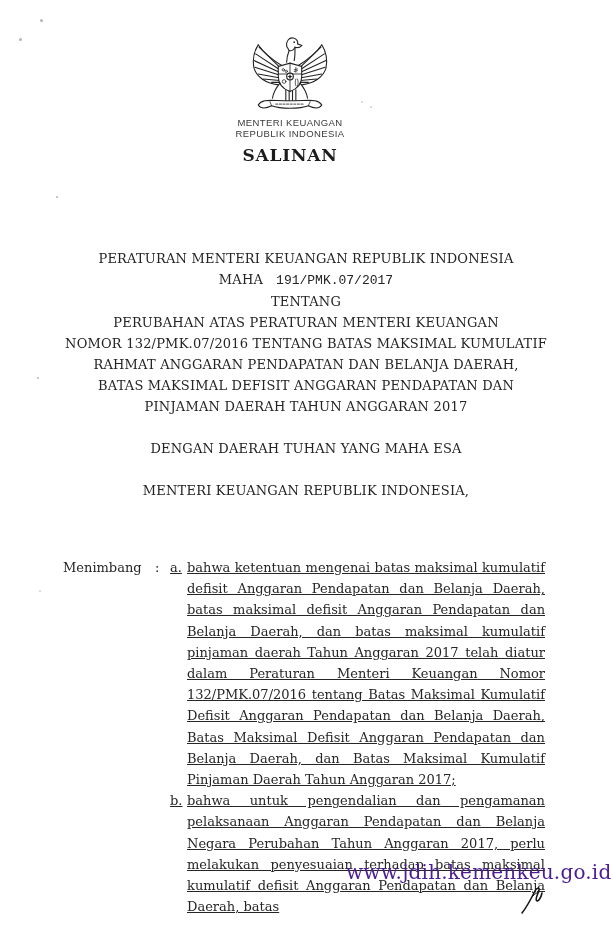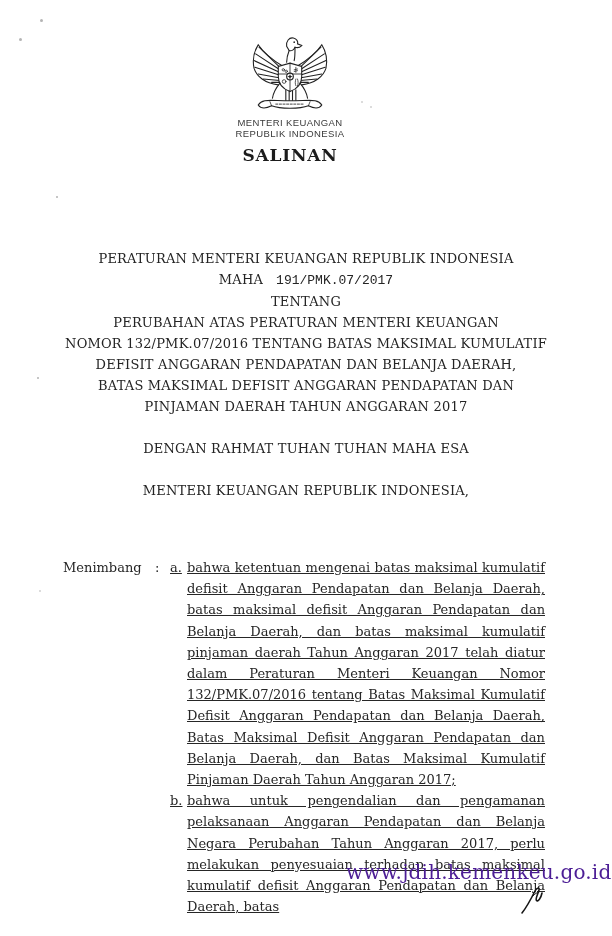--- a/index.html
+++ b/index.html
@@ -130,24 +130,24 @@
     <div class="ministry">REPUBLIK INDONESIA</div>
     <div class="salinan">SALINAN</div>
   </header>
 
   <section class="title-block">
     <div>PERATURAN MENTERI KEUANGAN REPUBLIK INDONESIA</div>
     <div><span>MAHA</span><span class="mono">191/PMK.07/2017</span></div>
     <div>TENTANG</div>
     <div>PERUBAHAN ATAS PERATURAN MENTERI KEUANGAN</div>
     <div>NOMOR 132/PMK.07/2016 TENTANG BATAS MAKSIMAL KUMULATIF</div>
-    <div>DEFISIT ANGGARAN PENDAPATAN DAN BELANJA DAERAH,</div>
+    <div>RAHMAT ANGGARAN PENDAPATAN DAN BELANJA DAERAH,</div>
     <div>BATAS MAKSIMAL DEFISIT ANGGARAN PENDAPATAN DAN</div>
     <div>PINJAMAN DAERAH TAHUN ANGGARAN 2017</div>
-    <div class="invocation">DENGAN RAHMAT TUHAN TUHAN MAHA ESA</div>
+    <div class="invocation">DENGAN DAERAH TUHAN YANG MAHA ESA</div>
     <div class="authority">MENTERI KEUANGAN REPUBLIK INDONESIA,</div>
   </section>
 
   <section class="menimbang">
     <span class="m-label">Menimbang</span>
     <span class="m-colon">:</span>
     <div class="m-items">
       <div class="m-item">
         <span class="letter">a.</span>
         <p class="text">bahwa ketentuan mengenai batas maksimal kumulatif defisit Anggaran Pendapatan dan Belanja Daerah, batas maksimal defisit Anggaran Pendapatan dan Belanja Daerah, dan batas maksimal kumulatif pinjaman daerah Tahun Anggaran 2017 telah diatur dalam Peraturan Menteri Keuangan Nomor 132/PMK.07/2016 tentang Batas Maksimal Kumulatif Defisit Anggaran Pendapatan dan Belanja Daerah, Batas Maksimal Defisit Anggaran Pendapatan dan Belanja Daerah, dan Batas Maksimal Kumulatif Pinjaman Daerah Tahun Anggaran 2017;</p>

